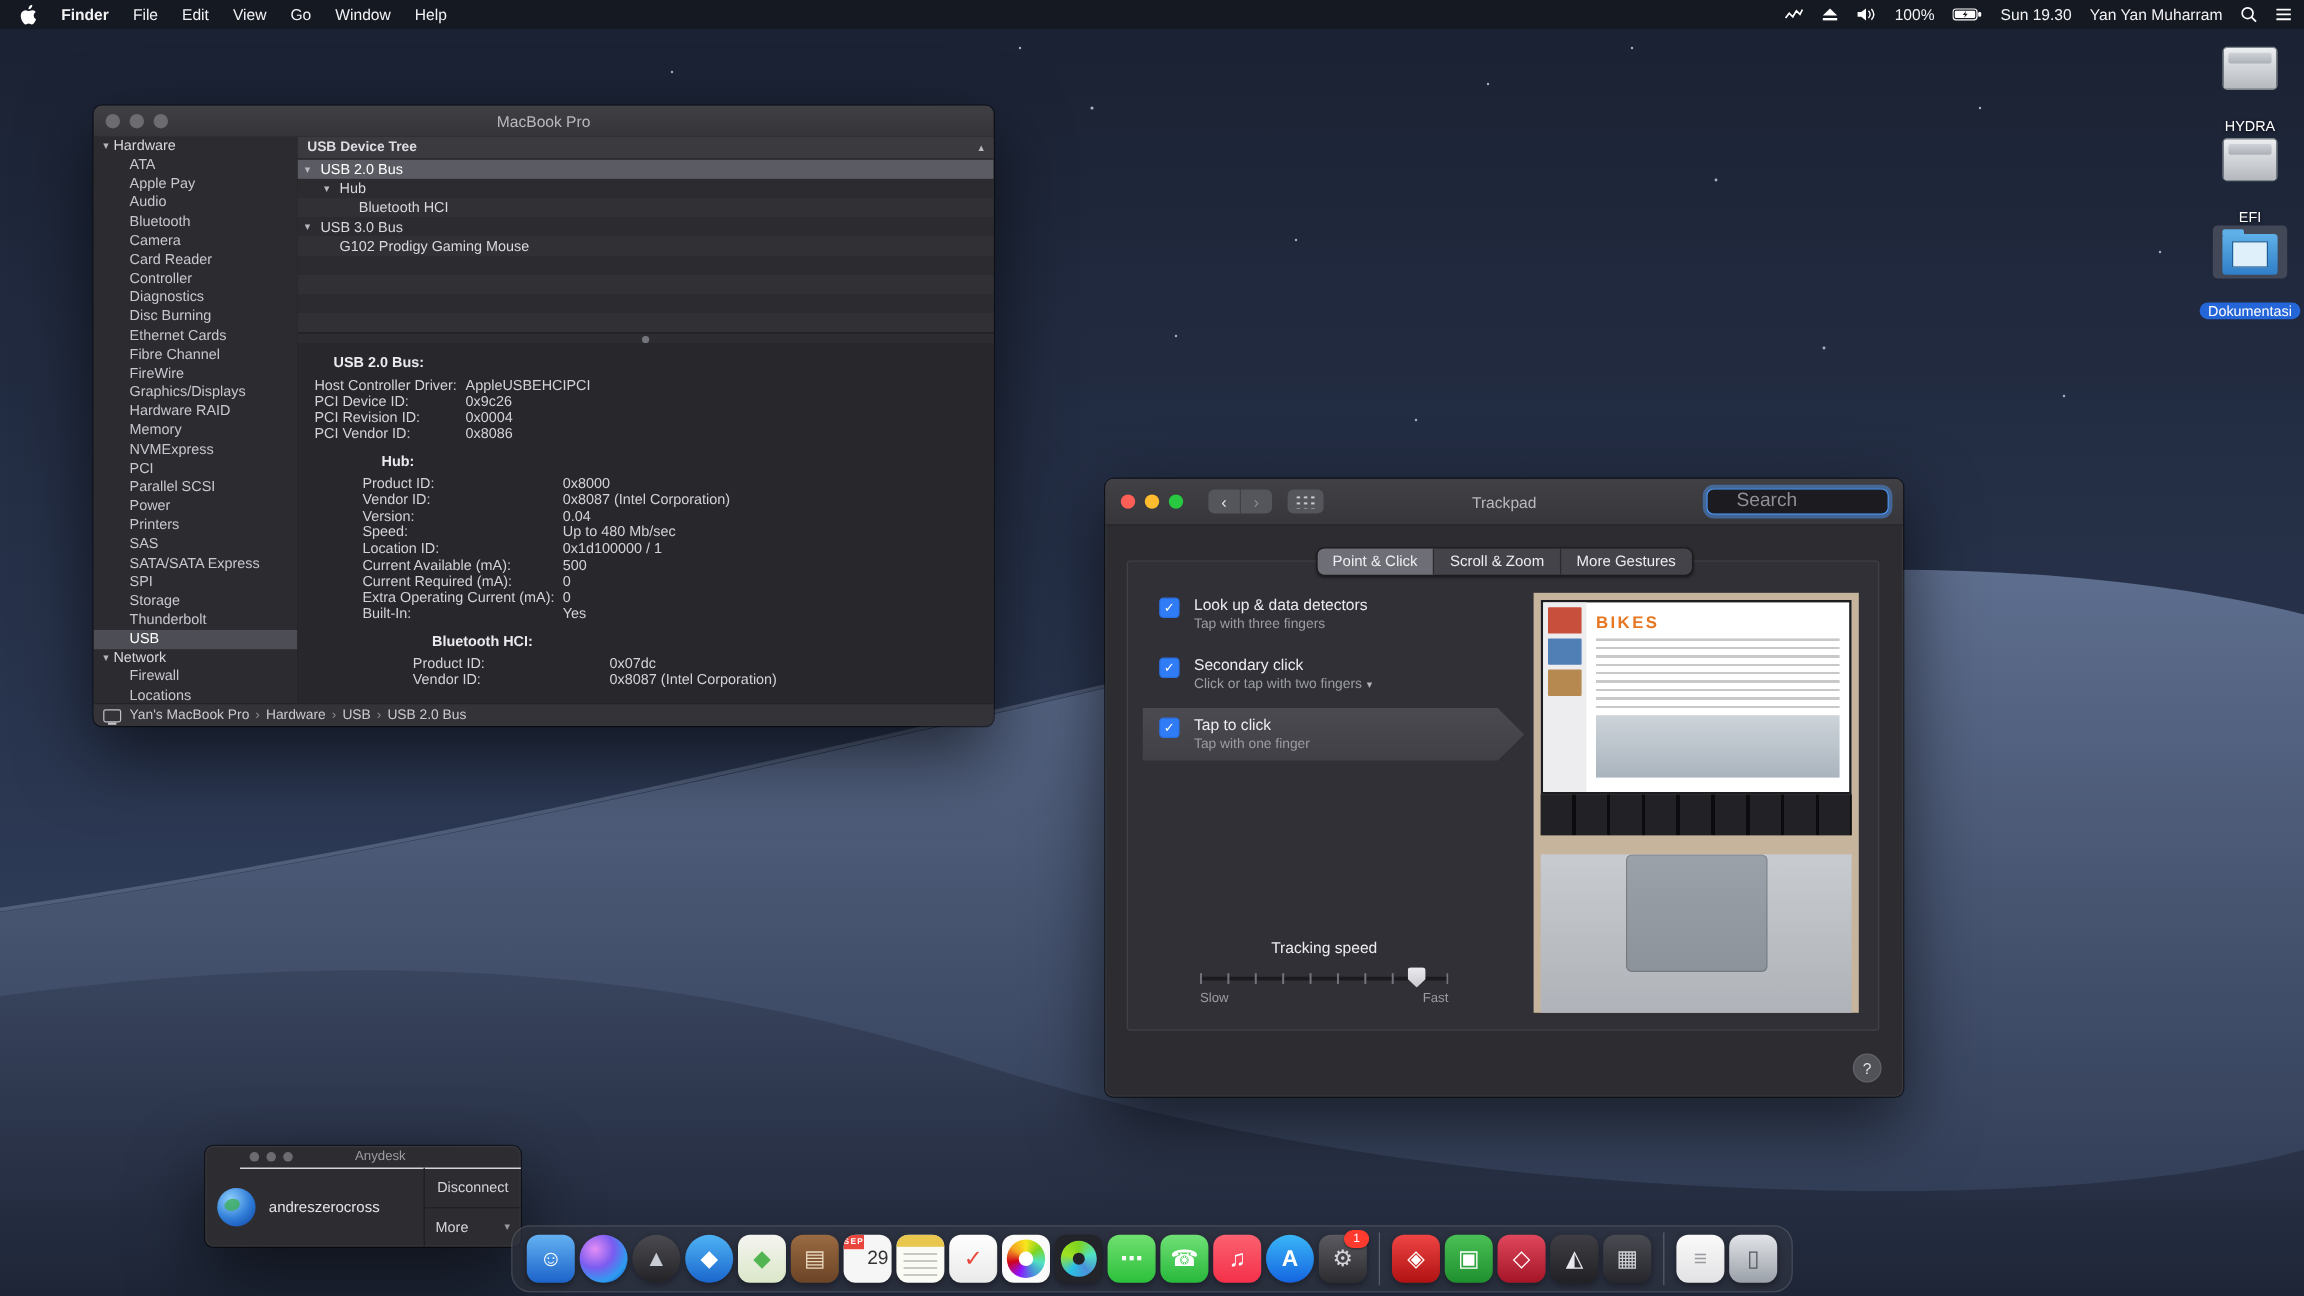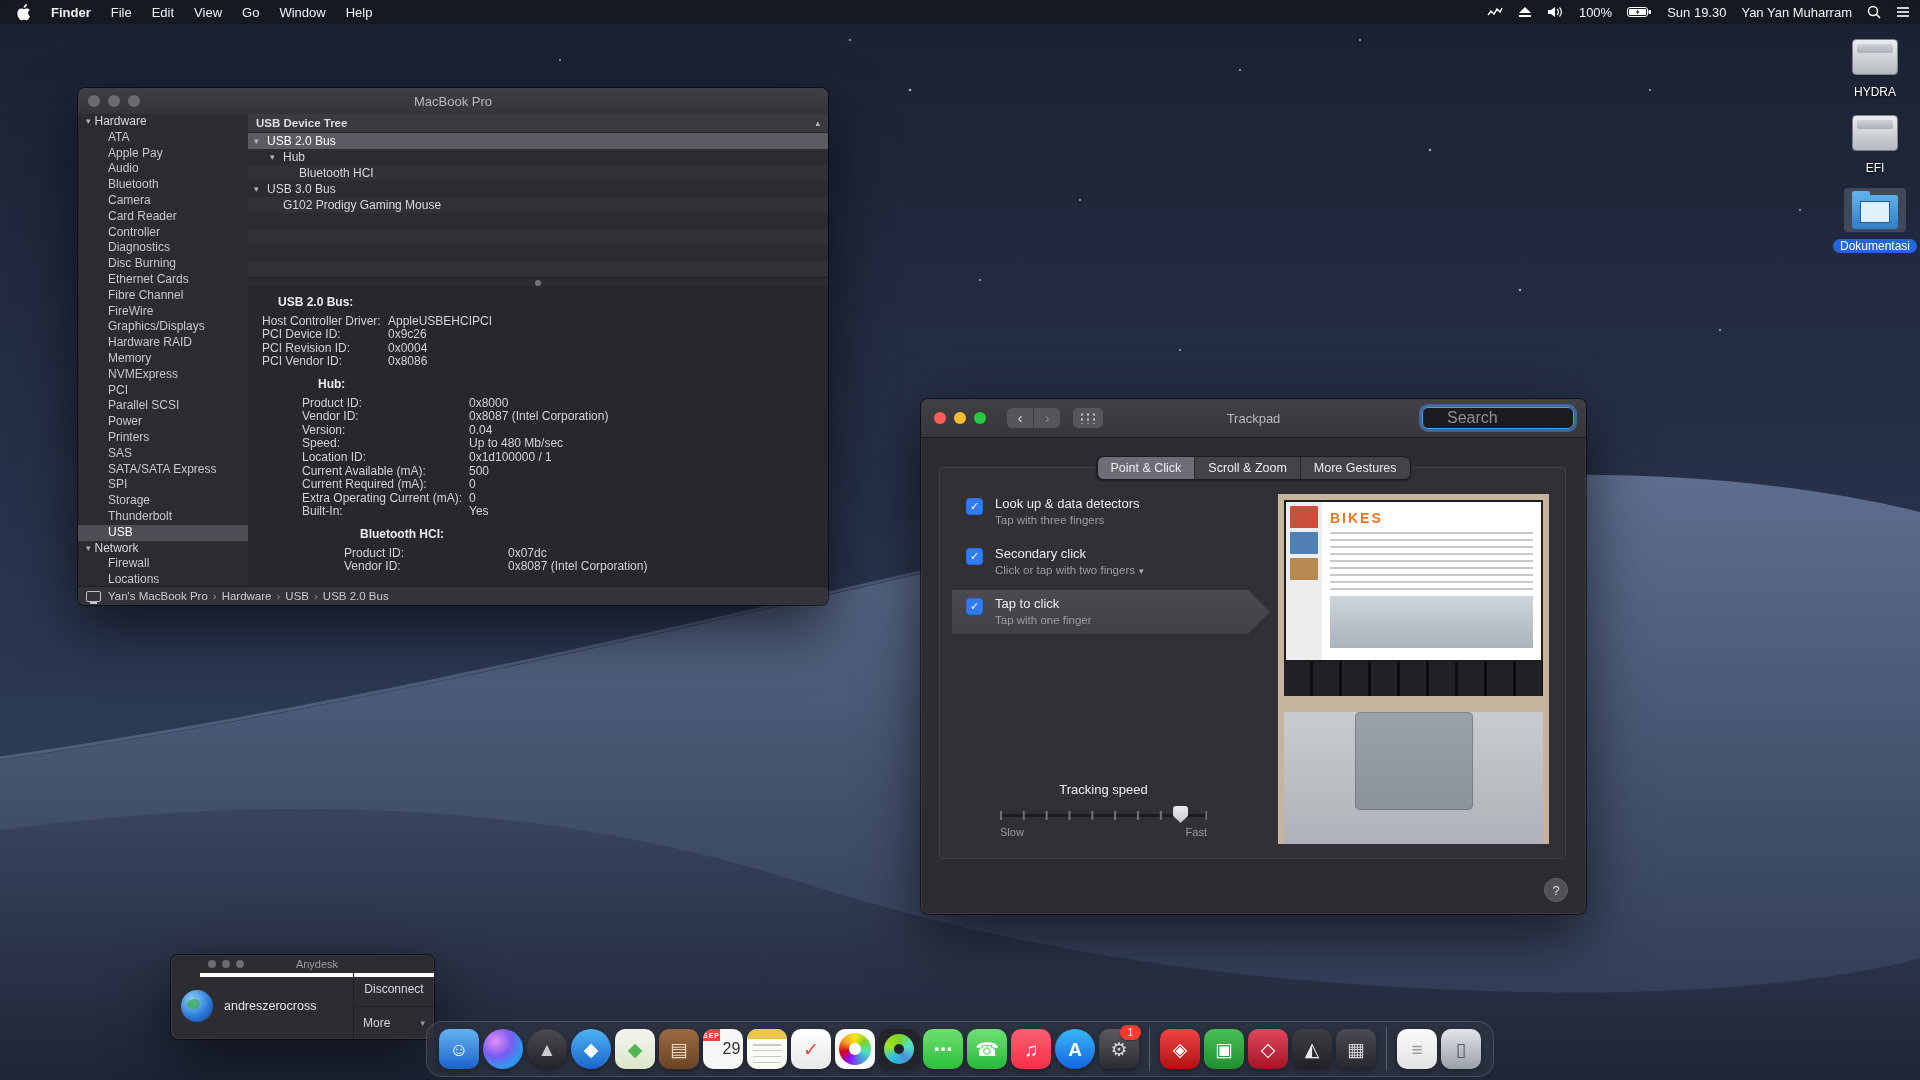--- a/index.html
+++ b/index.html
@@ -127,21 +127,21 @@
     background-image:linear-gradient(90deg,#73737c 1.5px,transparent 1.5px);background-size:22.83px 9px;}
   #tp-thumb{position:absolute;top:0;width:15px;height:17px;background:linear-gradient(#ececf0,#c8c8ce);
     clip-path:polygon(0 0,100% 0,100% 58%,50% 100%,0 58%);border-radius:3px;}
   #ts-slow{position:absolute;left:60px;top:358px;font-size:11px;color:#9c9ca4;}
   #ts-fast{position:absolute;left:237px;top:358px;width:30px;text-align:right;font-size:11px;color:#9c9ca4;}
   #tp-help{position:absolute;right:18px;bottom:12px;width:22px;height:22px;border-radius:50%;
     background:#515158;border:1px solid #63636b;color:#e0e0e6;font-size:13px;display:flex;
     align-items:center;justify-content:center;}
   
   #anydesk{left:171px;top:955px;width:263px;height:84px;background:#2d2d31;}
-  #any-tb{position:relative;height:18px;border-bottom:4px solid #ffffff;margin-left:29px;}
+  #any-tb{position:relative;height:18px;border-bottom:1px solid #ffffff;margin-left:29px;}
   #anydesk .lights{left:8px;top:5px;gap:6px;}
   #anydesk .light{width:8px;height:8px;}
   #any-tb .tb-title{font-size:11px;color:#9c9ca2;}
   #any-body{position:absolute;top:18px;left:0;right:0;bottom:0;display:flex;}
   #any-left{flex:1;display:flex;align-items:center;gap:11px;padding-left:10px;}
   .avatar{width:32px;height:32px;border-radius:50%;
     background:radial-gradient(circle at 35% 30%,#8fd0ff,#2e7bd6 55%,#0b3f9e);position:relative;}
   .avatar::after{content:'';position:absolute;left:6px;top:9px;width:13px;height:10px;border-radius:50%;
     background:#3fae5a;opacity:.8;transform:rotate(-15deg);}
   #any-name{font-size:12.5px;color:#e4e4e8;}
@@ -156,21 +156,21 @@
   .ibox.isel{background:rgba(125,125,135,.38);}
   .drive{width:46px;height:36px;margin:0 auto;background:linear-gradient(#eceef0,#b5b9bf);
     border:1px solid #7e838a;border-radius:4px;position:relative;box-sizing:border-box;}
   .drive::after{content:'';position:absolute;left:4px;top:4px;right:4px;height:9px;
     background:linear-gradient(#cfd3d8,#abb0b7);border-radius:2px;}
   .folder{width:46px;height:34px;margin:4px auto 0;background:linear-gradient(#5fb0e8,#2f7ec8);
     border-radius:3px;position:relative;}
   .folder::before{content:'';position:absolute;top:-4px;left:0;width:18px;height:5px;
     background:#5fb0e8;border-radius:2px 2px 0 0;}
   .folder::after{content:'';position:absolute;inset:6px 8px;background:#dff0fa;border:1px solid #1f5e96;}
-  .dlabel{margin-top:3px;display:inline-block;font-size:12px;color:#fff;
+  .dlabel{margin-top:15px;display:inline-block;font-size:12px;color:#fff;
     text-shadow:0 1px 3px rgba(0,0,0,.9);padding:0 7px;border-radius:8px;}
   .dlabel.lsel{background:#2465d8;text-shadow:none;}
   
   #dock{position:absolute;left:50%;bottom:3px;transform:translateX(-50%);display:flex;align-items:center;
     background:rgba(58,60,70,.45);border:1px solid rgba(255,255,255,.14);border-radius:16px;
     padding:5px 10px;backdrop-filter:blur(18px);z-index:40;}
   .ditem{position:relative;margin:0 2px;}
   .dicon{width:40px;height:40px;border-radius:10px;display:flex;align-items:center;justify-content:center;
     box-shadow:0 2px 5px rgba(0,0,0,.35);}
   .dicon.rnd{border-radius:50%;}

